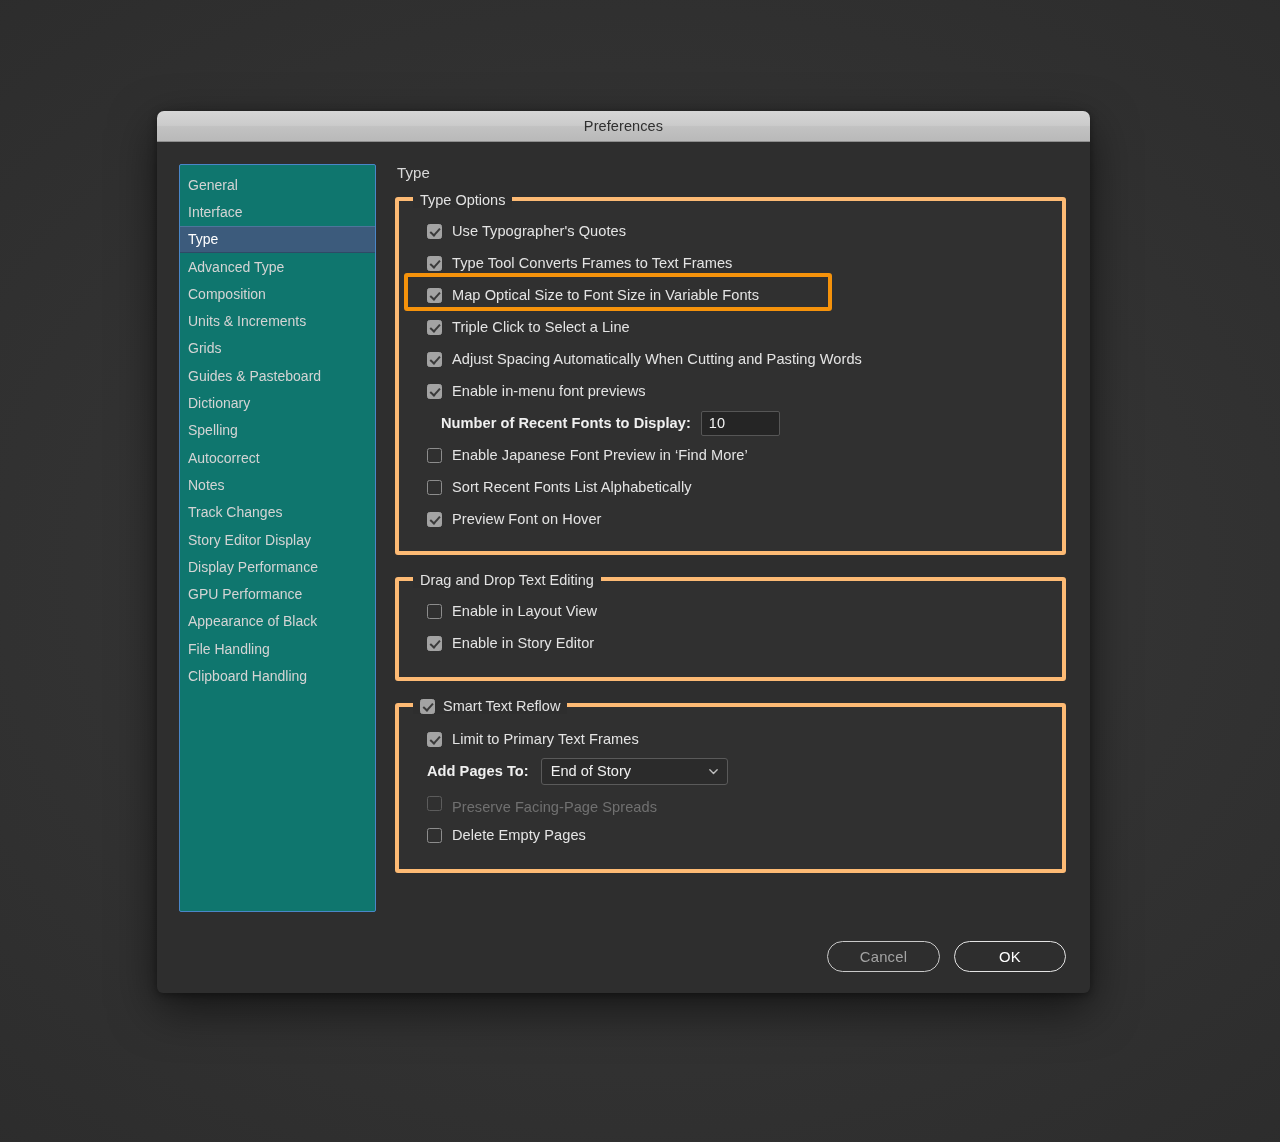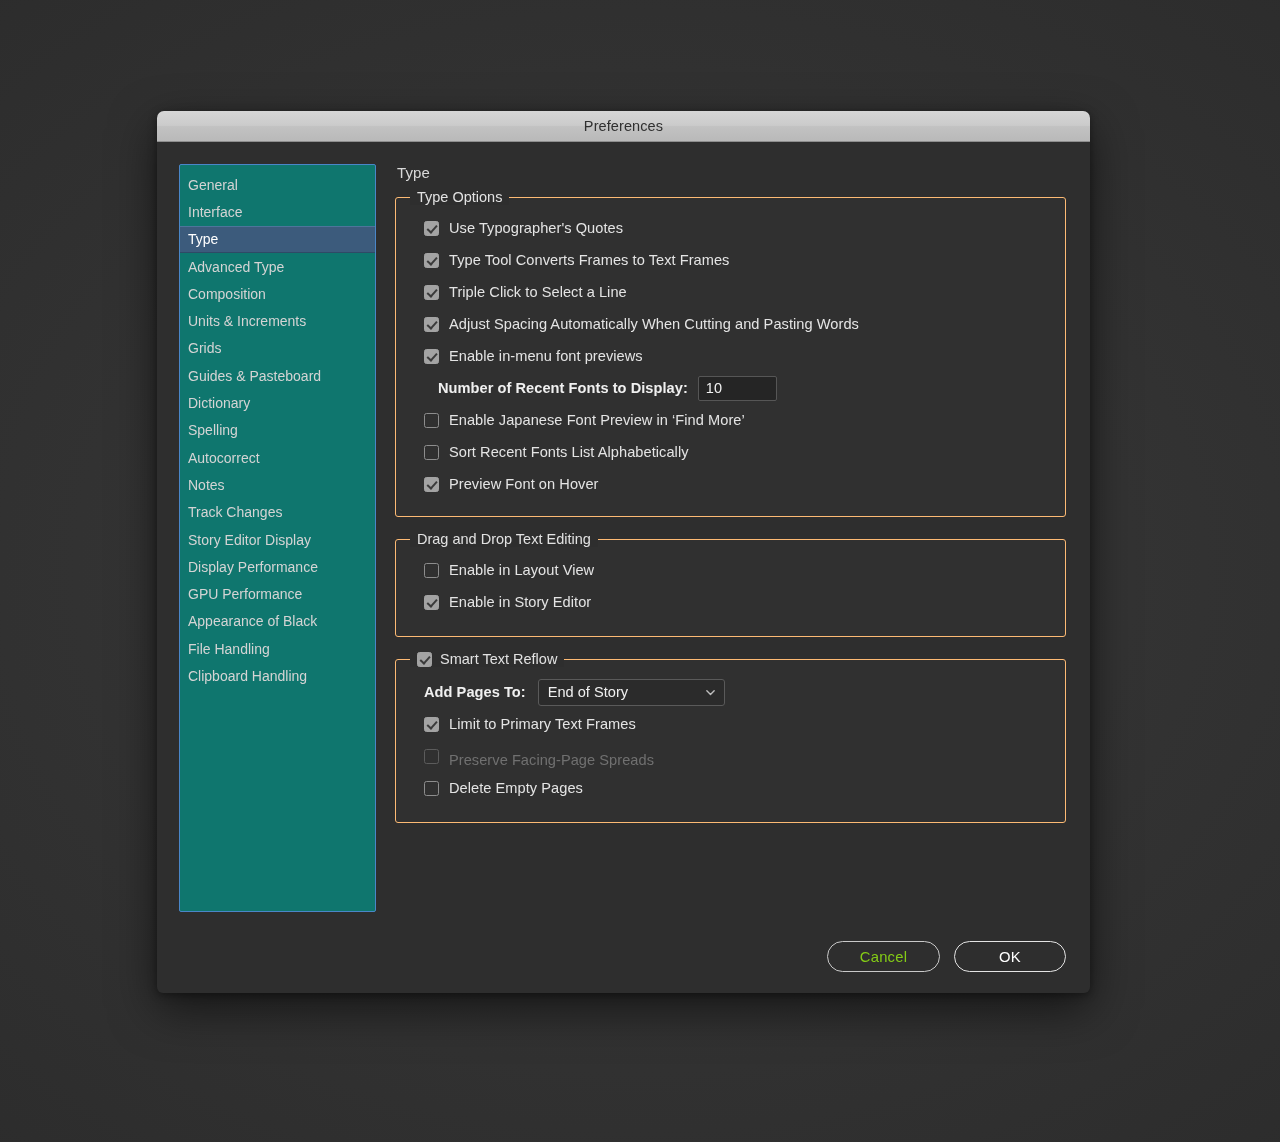--- a/index.html
+++ b/index.html
@@ -95,21 +95,21 @@
   .panel-title {
     font-size: 15px;
     color: #d9d9d9;
     margin: 0 0 16px 2px;
     letter-spacing: 0.1px;
   }
 
   
   .group {
     position: relative;
-    border: 1px solid #fdba74;
+    border: 4px solid #fdba74;
     border-radius: 3px;
     background: #303030;
     margin-bottom: 22px;
     padding: 19px 16px 16px 16px;
   }
   .group-legend {
     position: absolute;
     top: -9px;
     left: 14px;
     background: #2e2e2e;
@@ -221,21 +221,21 @@
     bottom: 21px;
     display: flex;
     gap: 14px;
   }
   .btn {
     width: 113px;
     height: 31px;
     border-radius: 16px;
     border: 1.5px solid #c9c9c9;
     background: transparent;
-    color: #84cc16;
+    color: #a3a3a3;
     font-size: 14.8px;
     font-family: "Liberation Sans", sans-serif;
     letter-spacing: 0.2px;
     cursor: pointer;
   }
   .btn.primary { width: 112px; border-color: #e4e4e4; color: #ffffff; }
 </style>
 </head>
 <body>
 
@@ -321,20 +321,25 @@
         <div class="row">
           <span class="cb checked"></span>
           <span class="row-label">Use Typographer's Quotes</span>
         </div>
 
         <div class="row">
           <span class="cb checked"></span>
           <span class="row-label">Type Tool Converts Frames to Text Frames</span>
         </div>
 
+        <div class="row">
+          <span class="highlight"></span>
+          <span class="cb checked"></span>
+          <span class="row-label">Map Optical Size to Font Size in Variable Fonts</span>
+        </div>
 
         <div class="row">
           <span class="cb checked"></span>
           <span class="row-label">Triple Click to Select a Line</span>
         </div>
 
 
         <div class="row">
           <span class="cb checked"></span>
           <span class="row-label">Adjust Spacing Automatically When Cutting and Pasting Words</span>
@@ -379,37 +384,37 @@
         <div class="row">
           <span class="cb checked"></span>
           <span class="row-label">Enable in Story Editor</span>
         </div>
       </div>
 
       <div class="group" style="padding-top:16px;padding-bottom:18px;">
         <div class="group-legend">
           <span class="cb checked"></span>
           <span>Smart Text Reflow</span>
+        </div>
+
+        <div class="row">
+          <span class="cb checked"></span>
+          <span class="row-label">Limit to Primary Text Frames</span>
         </div>
 
         <div class="row" style="gap:12px;">
           <span class="row-label strong">Add Pages To:</span>
           <span class="select-box">
             <span>End of Story</span>
             <svg class="chev" viewBox="0 0 12 12">
               <path d="M2 4.2 L6 8.2 L10 4.2" fill="none" stroke="#d8d8d8" stroke-width="1.5" stroke-linecap="round" stroke-linejoin="round"></path>
             </svg>
           </span>
         </div>
 
-        <div class="row">
-          <span class="cb checked"></span>
-          <span class="row-label">Limit to Primary Text Frames</span>
-        </div>
-
         <div class="row disabled">
           <span class="cb disabled"></span>
           <span class="row-label">Preserve Facing-Page Spreads</span>
         </div>
 
         <div class="row">
           <span class="cb"></span>
           <span class="row-label">Delete Empty Pages</span>
         </div>
       </div>

